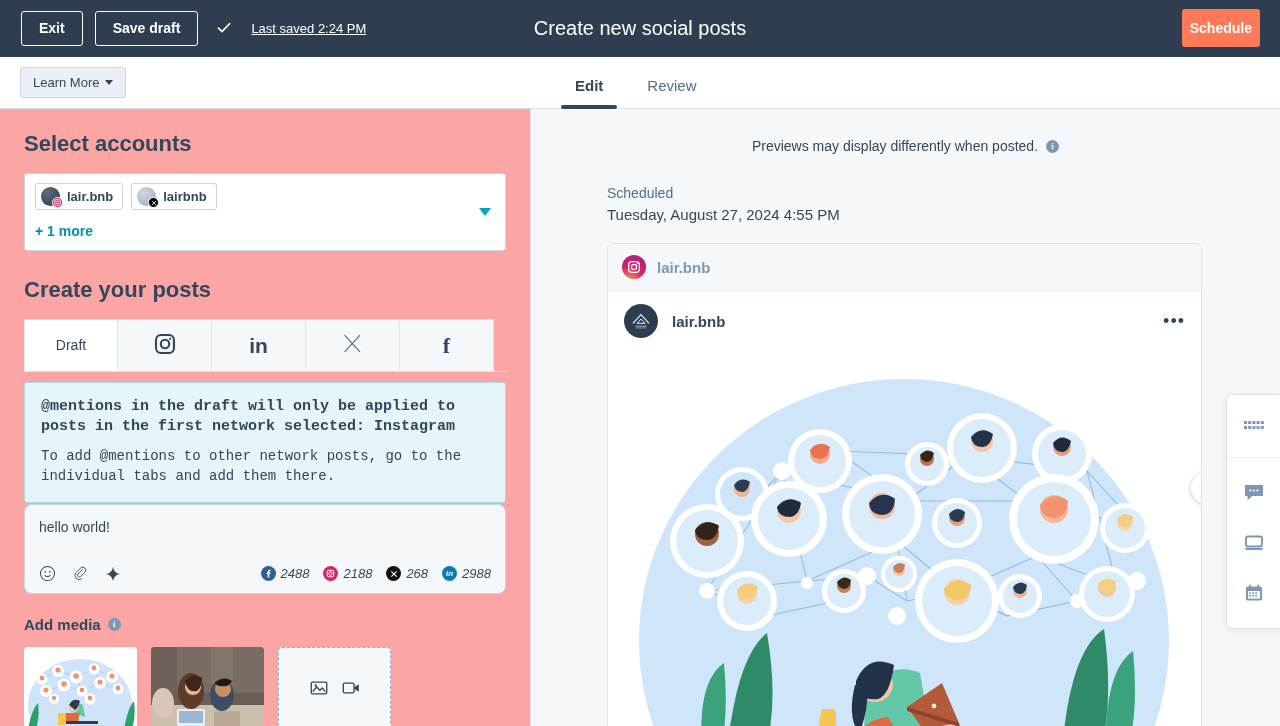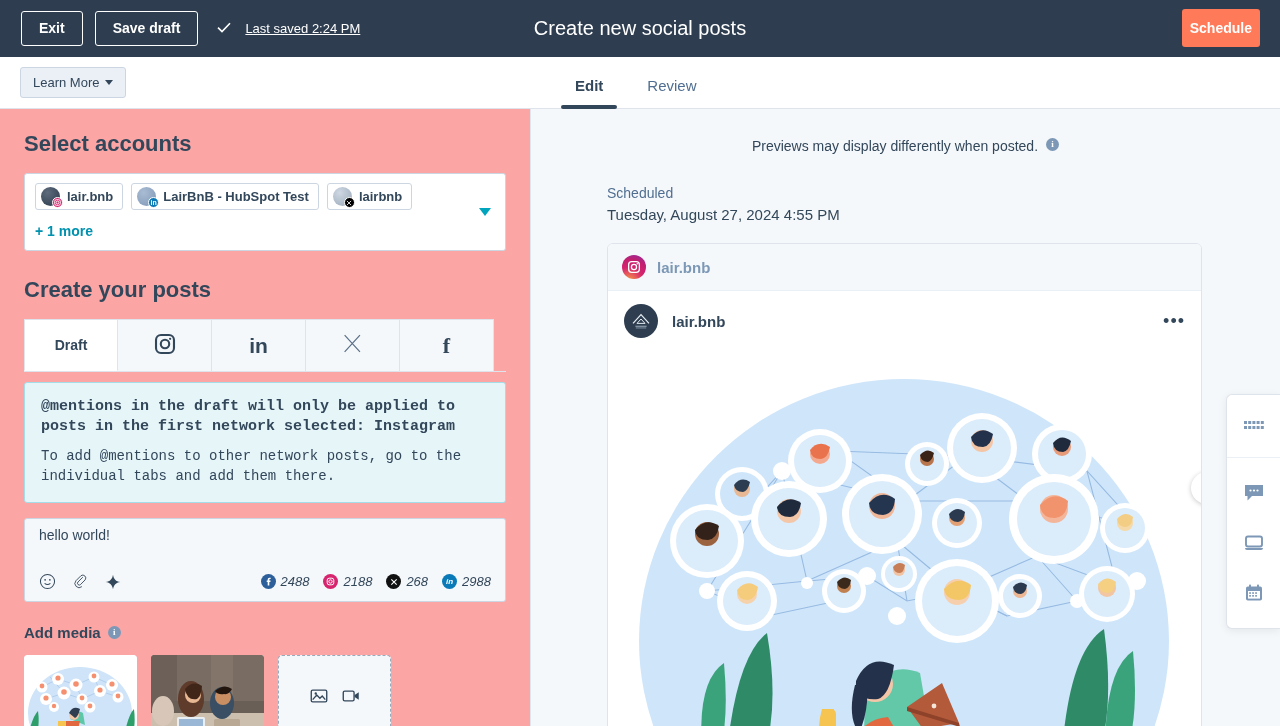--- a/index.html
+++ b/index.html
@@ -16,21 +16,21 @@
     height: 57px; background: #2e3e50;
     display: flex; align-items: center; position: relative;
   }
   .topbar-left { display: flex; align-items: center; padding-left: 21px; gap: 12px; }
   .btn-outline {
     border: 1px solid #ffffff; background: transparent; color: #ffffff;
     font-weight: bold; font-size: 14px; border-radius: 3px;
     padding: 8px 17px; cursor: pointer; line-height: 1.2;
     font-family: "Liberation Sans", sans-serif;
   }
-  .saved-wrap { display: flex; align-items: flex-start; gap: 14px; margin-left: 7px; }
+  .saved-wrap { display: flex; align-items: flex-start; gap: 20px; margin-left: 7px; }
   .check-ico { color: #ffffff; font-size: 14px; line-height: 1; }
   .saved-link {
     color: #ffffff; font-size: 13px; text-decoration: underline; cursor: pointer;
   }
   .topbar-title {
     position: absolute; left: 50%; transform: translateX(-50%);
     color: #ffffff; font-size: 20px; font-weight: 500; white-space: nowrap;
   }
   .btn-schedule {
     position: absolute; right: 20px; top: 9px;
@@ -128,40 +128,40 @@
   .posts-title { margin-top: 26px; }
   .net-tabs { display: flex; border-bottom: 1px solid #dfe3eb; margin-top: 2px; }
   .net-tab {
     width: 94px; height: 52px; background: #f5f8fa;
     border: 1px solid #dfe3eb; border-bottom: none; border-left: none;
     display: flex; align-items: center; justify-content: center;
     cursor: pointer; color: #33475b;
   }
   .net-tab:first-child { border-left: 1px solid #dfe3eb; }
   .net-tab.active {
-    background: #ffffff; font-size: 14px; font-weight: bold;
+    background: #ffffff; font-size: 14px; font-weight: normal;
     border-bottom: 1px solid #ffffff; margin-bottom: -1px;
   }
 
   
   .alert {
     background: #e5f5f8; border: 1px solid #a4dde8; border-radius: 3px;
     padding: 14px 16px 16px; margin-top: 10px; font-family: Liberation Mono, monospace;
   }
   .alert-title {
     font-size: 15px; font-weight: bold; color: #33475b; line-height: 1.35;
   }
   .alert-body {
     font-size: 14px; color: #33475b; line-height: 1.45; margin-top: 8px;
   }
 
   
   .composer {
-    border: 1px solid #cbd6e2; border-radius: 3px; background: #f5f8fa;
-    margin-top: 15px; padding: 8px 14px 11px; position: relative;
+    border: 1px solid #cbd6e2; border-radius: 8px; background: #f5f8fa;
+    margin-top: 1px; padding: 14px 14px 11px; position: relative;
   }
   .composer-text { font-size: 14px; color: #33475b; min-height: 28px; }
   .composer-foot {
     display: flex; align-items: center; justify-content: space-between;
     margin-top: 18px;
   }
   .tool-icons { display: flex; align-items: center; gap: 16px; color: #33475b; }
   .tool-icons span { cursor: pointer; display: flex; align-items: center; }
   .counters { display: flex; align-items: center; gap: 14px; }
   .counter { display: flex; align-items: center; gap: 5px; font-size: 13px; color: #33475b; font-style: italic; }
@@ -194,21 +194,21 @@
   .thumb-add {
     width: 113px; height: 82px; border: 1px dashed #99aabb; border-radius: 4px;
     background: #f5f8fa; display: flex; align-items: center; justify-content: center;
     gap: 14px; cursor: pointer;
   }
   .thumb-add span { color: #33475b; display: flex; }
 
   
   .preview-note {
     text-align: center; font-size: 14px; color: #33475b;
-    padding-top: 29px; display: flex; align-items: flex-start;
+    padding-top: 29px; display: flex; align-items: center;
     justify-content: center; gap: 8px;
   }
   .sched-wrap { margin: 31px 0 0 76px; }
   .sched-label { font-size: 14px; color: #506e91; }
   .sched-date { font-size: 15px; color: #33475b; margin-top: 5px; }
   .preview-card {
     margin: 20px 0 0 76px; width: 595px;
     border: 1px solid #dfe3eb; border-radius: 6px 6px 0 0;
     background: #ffffff; overflow: hidden; position: relative;
   }
@@ -295,27 +295,20 @@
           <span class="chip-av">
             <span class="disc"></span>
             <span class="badge ig">
               <svg width="7" height="7" viewBox="0 0 10 10">
                   <rect x="1" y="1" width="8" height="8" rx="2.4" fill="none" stroke="#fff" stroke-width="1.3"></rect>
                   <circle cx="5" cy="5" r="2" fill="none" stroke="#fff" stroke-width="1.3"></circle>
                 </svg>
             </span>
           </span>
           <span>lair.bnb</span>
-        </div>
-        <div class="chip">
-          <span class="chip-av">
-            <span class="disc blue"></span>
-            <span class="badge li">in</span>
-          </span>
-          <span>LairBnB - HubSpot Test</span>
         </div>
         <div class="chip">
           <span class="chip-av">
             <span class="disc grey"></span>
             <span class="badge x">
               <svg width="6" height="6" viewBox="0 0 10 10">
                   <path d="M1.5 1.5 L8.5 8.5 M8.5 1.5 L1.5 8.5" stroke="#fff" stroke-width="1.4"></path>
                 </svg>
             </span>
           </span>

